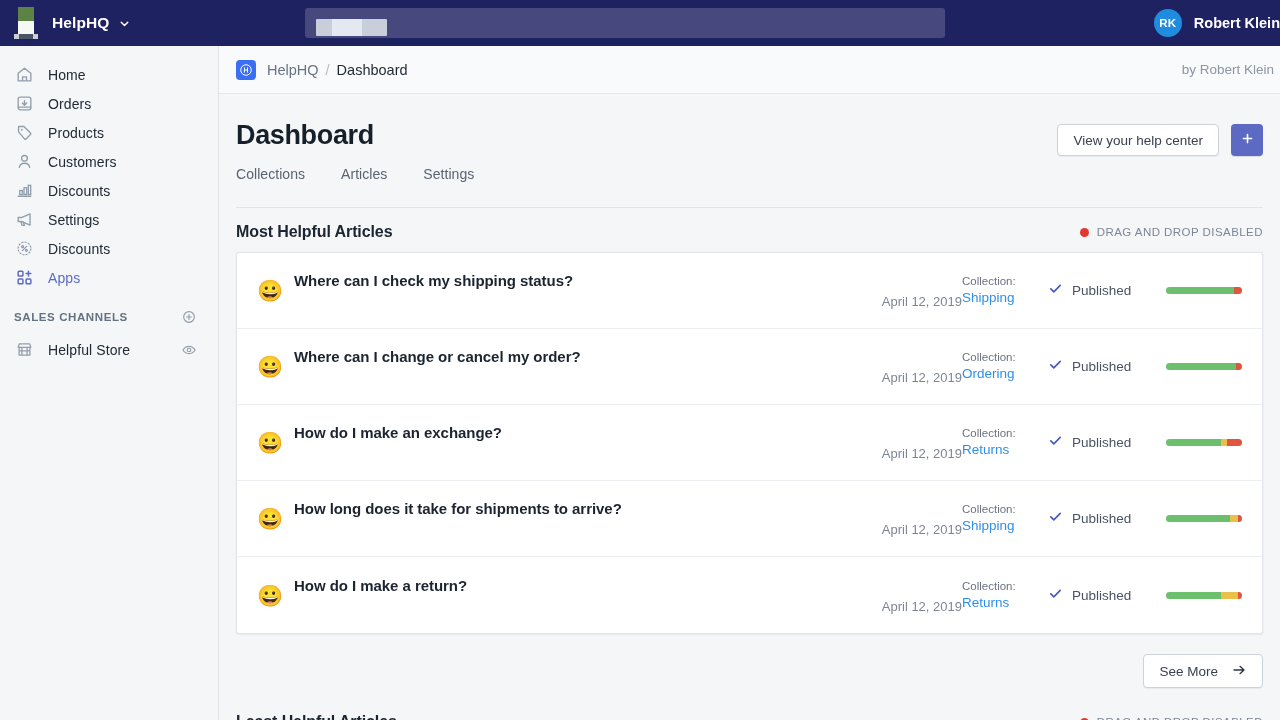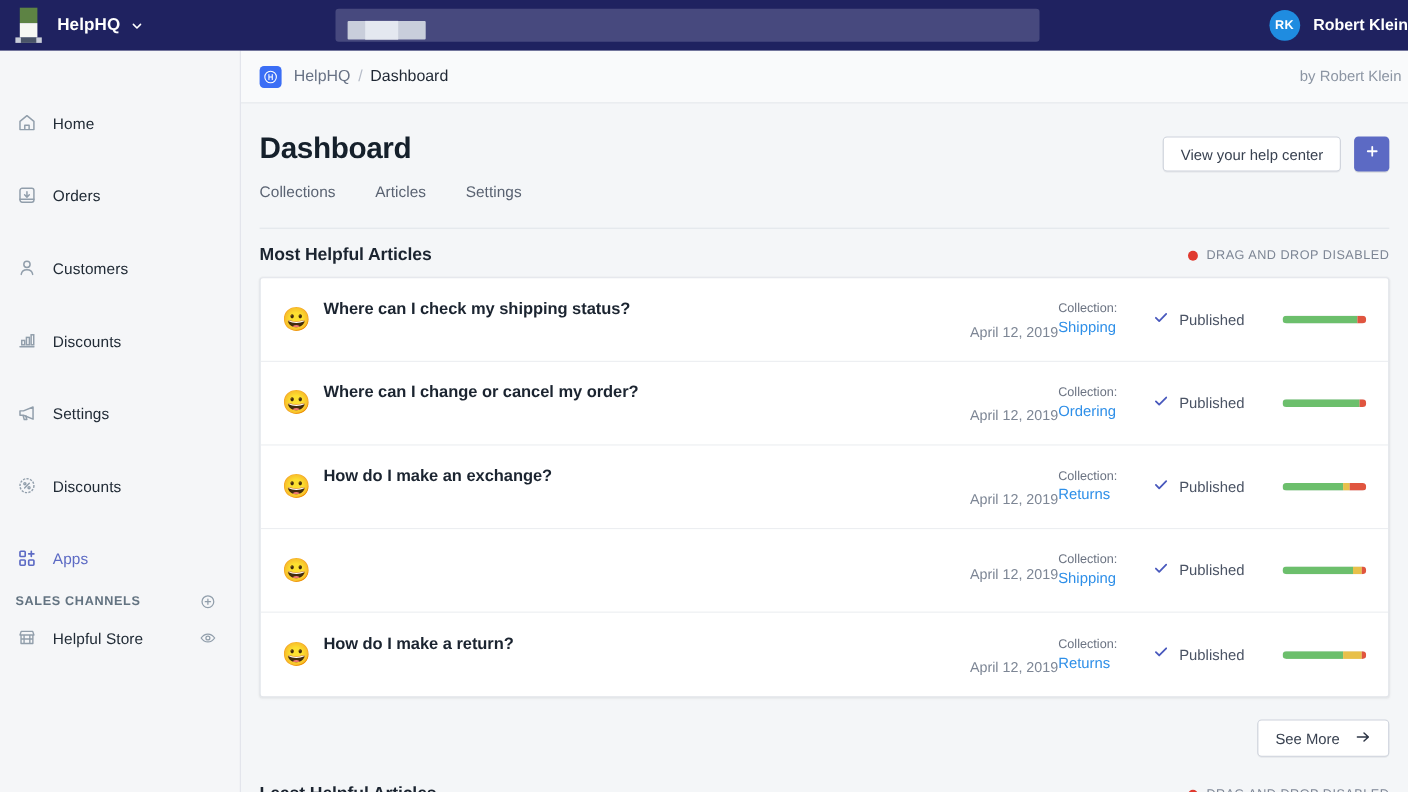--- a/index.html
+++ b/index.html
@@ -136,21 +136,20 @@
     background: #f5f6f8;
     border-right: 1px solid #dfe3e8;
     padding-top: 14px;
   }
   .nav-item {
     height: 29px;
     display: flex;
     align-items: center;
     padding-left: 14px;
     cursor: pointer;
-    margin-top: 37px;
   }
   .nav-icon {
     width: 20px; height: 20px;
     flex: none;
     display: flex;
     align-items: center;
     justify-content: center;
     margin-right: 14px;
   }
   .nav-label {
@@ -481,20 +480,29 @@
     <span class="nav-icon">
       <svg width="19" height="19" viewBox="0 0 24 24" fill="none" stroke="#919eab" stroke-width="1.7" stroke-linecap="round" stroke-linejoin="round">
           <rect x="4" y="4" width="16" height="16" rx="2.5"></rect>
           <path d="M12 8v6M9.3 11.4L12 14.2l2.7-2.8"></path>
           <path d="M4 16.5h16"></path>
         </svg>
     </span>
     <span class="nav-label">Orders</span>
   </div>
 
+  <div class="nav-item">
+    <span class="nav-icon">
+      <svg width="19" height="19" viewBox="0 0 24 24" fill="none" stroke="#919eab" stroke-width="1.7" stroke-linejoin="round">
+          <path d="M4.5 11.2V5.2a.8.8 0 01.8-.8h6l8.2 8.2a1.4 1.4 0 010 2l-5.5 5.5a1.4 1.4 0 01-2 0z"></path>
+          <circle cx="8.6" cy="8.5" r="1.15" fill="#919eab" stroke="none"></circle>
+        </svg>
+    </span>
+    <span class="nav-label">Products</span>
+  </div>
 
   <div class="nav-item">
     <span class="nav-icon">
       <svg width="19" height="19" viewBox="0 0 24 24" fill="none" stroke="#919eab" stroke-width="1.7" stroke-linecap="round">
           <circle cx="12" cy="8" r="3.6"></circle>
           <path d="M5.4 19.5c.6-3.6 3.4-5.3 6.6-5.3s6 1.7 6.6 5.3"></path>
         </svg>
     </span>
     <span class="nav-label">Customers</span>
   </div>
@@ -692,20 +700,21 @@
         <div class="bar-cell">
             <div class="seg" style="width: 72%; background: rgb(108, 191, 108);"></div>
             <div class="seg" style="width: 8%; background: rgb(232, 192, 74);"></div>
             <div class="seg" style="width: 20%; background: rgb(224, 85, 63);"></div>
           </div>
       </div>
 
       <div class="article-row">
         <span class="emoji">😀</span>
         <div class="article-text">
+          <div class="article-title">How long does it take for shipments to arrive?</div>
           <div class="article-date">April 12, 2019</div>
         </div>
         <div class="collection-cell">
           <div class="collection-label">Collection:</div>
           <div class="collection-value">Shipping</div>
         </div>
         <div class="status-cell">
           <span>
             <svg width="15" height="15" viewBox="0 0 24 24" fill="none" stroke="#4959bd" stroke-width="2.6" stroke-linecap="round" stroke-linejoin="round">
                 <path d="M4.5 12.6l4.8 4.8L19.5 7"></path>

